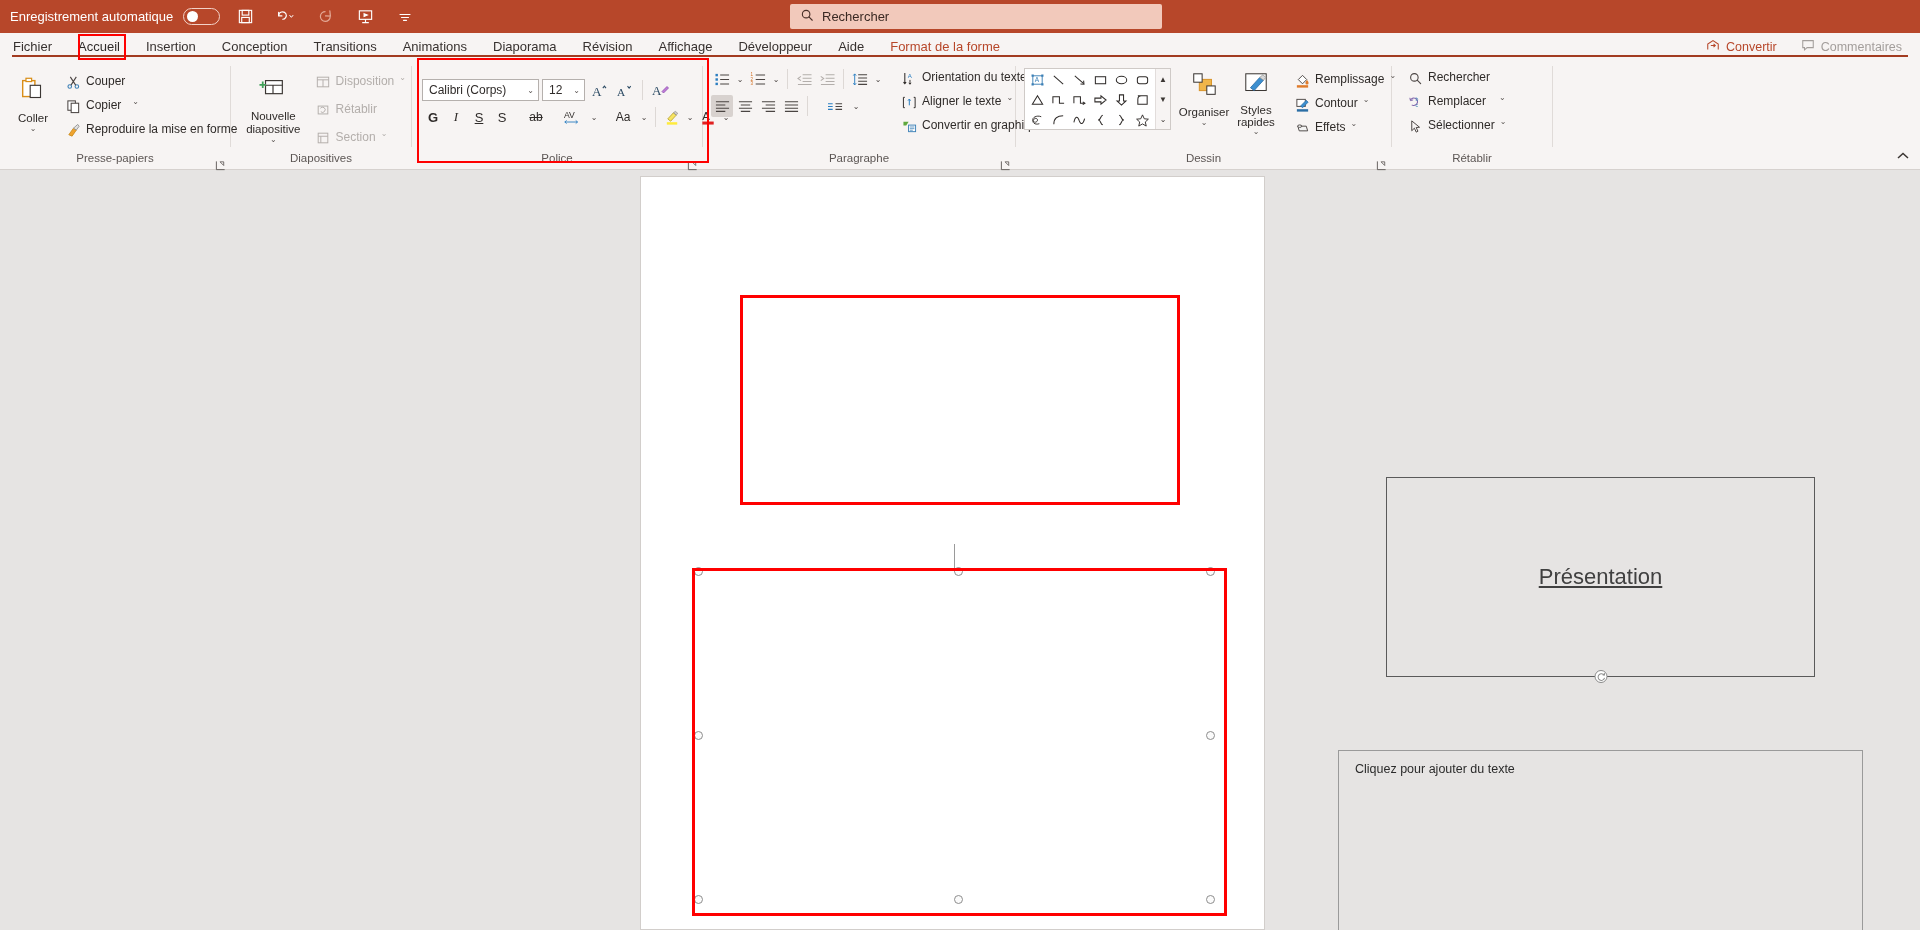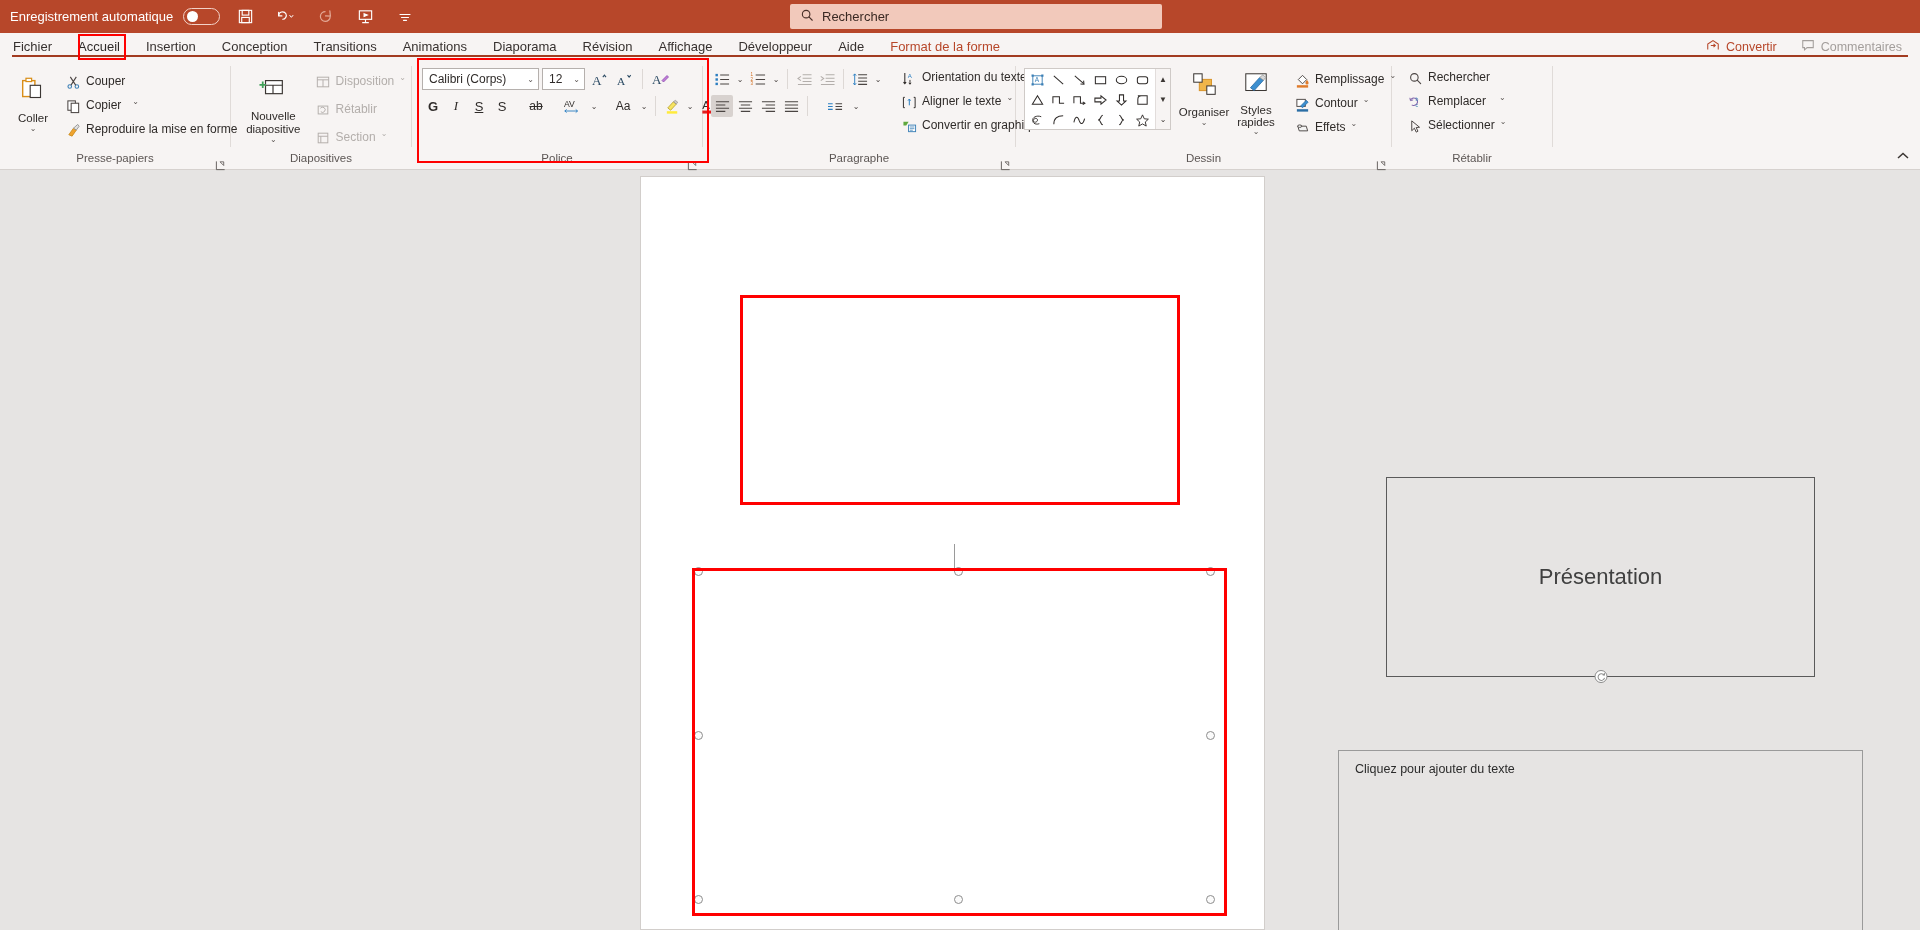--- a/index.html
+++ b/index.html
@@ -171,21 +171,21 @@
   }
   .slide {
     position: absolute; left: 640px; top: 5px; width: 625px; height: 754px;
     background: #fff; border: 1px solid #d2cecb;
   }
   .ph-title {
     position: absolute; left: 745px; top: 300px; width: 429px; height: 200px;
     border: 1px solid #5a5a5a; background: transparent;
     display: flex; align-items: center; justify-content: center;
   }
-  .ph-title .txt { font-size: 22px; color: #404040; }
+  .ph-title .txt { font-size: 22px; color: #404040; text-decoration: underline; }
   .rot-handle {
     position: absolute; left: 50%; top: 100%; transform: translate(-50%, -6px);
     width: 13px; height: 13px; border-radius: 50%;
     border: 1.2px solid #8a8a8a; background: #fff;
     display: flex; align-items: center; justify-content: center;
   }
   .ph-body {
     position: absolute; left: 697px; top: 573px; width: 525px; height: 338px;
     border: 1px solid #9a9a9a; background: transparent;
   }
@@ -397,21 +397,21 @@
           <span class="chev" style="color:#b3aeab">⌄</span>
         </div>
       </div>
     </div>
     <div class="grp-label">Diapositives</div>
   </div>
 
   <div class="grp-sep"></div>
 
   <div class="grp" style="width:290px">
-    <div class="grp-body" style="padding-left:10px;flex-direction:column;align-items:flex-start;padding-top:8px;">
+    <div class="grp-body" style="padding-left:10px;flex-direction:column;align-items:flex-start;padding-top:19px;">
       <div class="fontrow1">
         <div class="combo" style="width:117px">
           <span class="cv">Calibri (Corps)</span>
           <span class="ca">⌄</span>
         </div>
         <div class="combo" style="width:43px">
           <span class="cv">12</span>
           <span class="ca">⌄</span>
         </div>
         <div class="tbtn">

